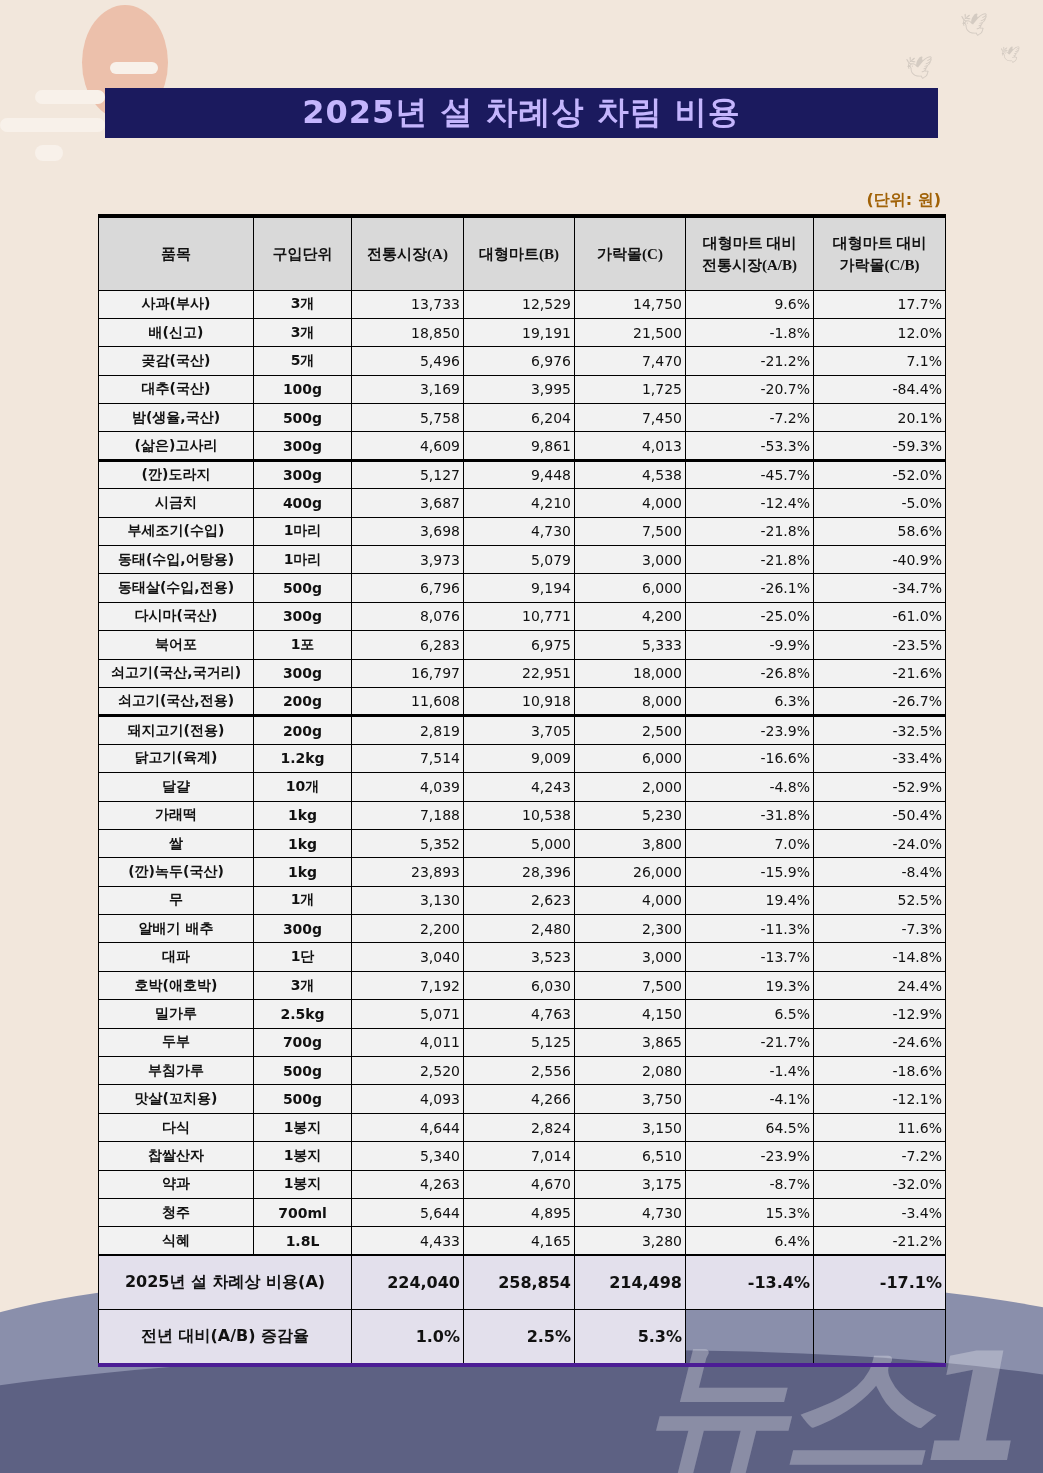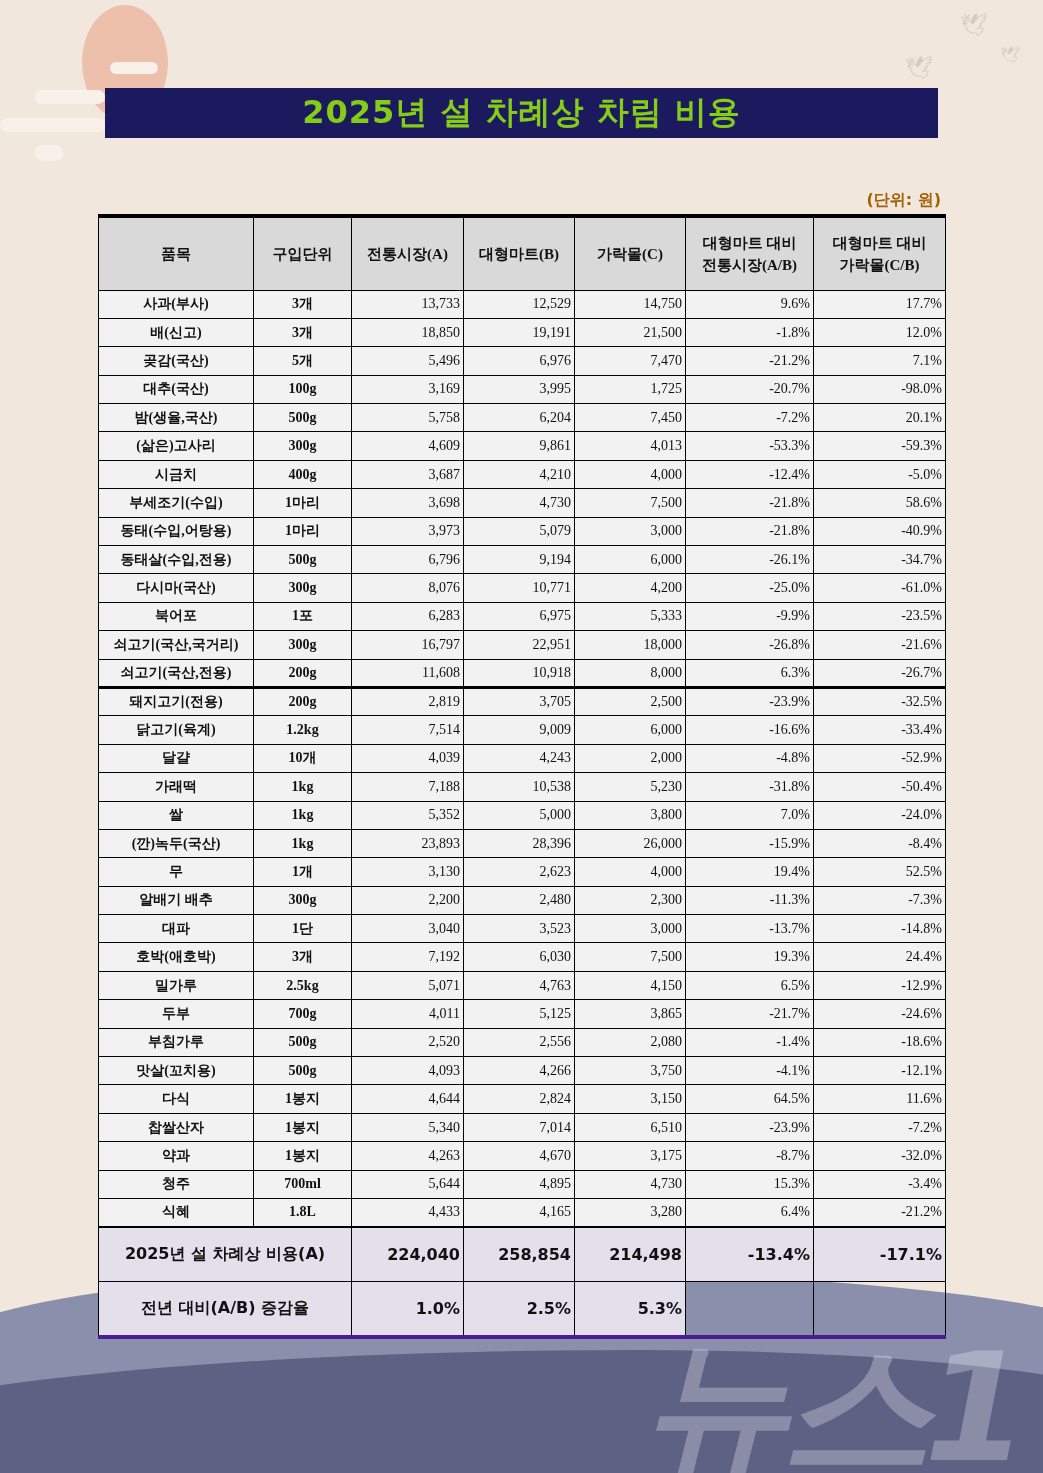--- a/index.html
+++ b/index.html
@@ -22,39 +22,39 @@
     position: absolute; left: -200px; top: 1350px; width: 1400px; height: 200px;
     background: #5d6183; border-radius: 60% 40% 0 0 / 50% 40% 0 0;
   }
   .watermark {
     position: absolute; left: 640px; top: 1310px; font-size: 150px; font-weight: bold;
     color: rgba(255,255,255,0.28); font-style: italic; letter-spacing: -8px;
     font-family: "DejaVu Sans", sans-serif;
   }
   .title-bar {
     position: absolute; left: 105px; top: 88px; width: 833px; height: 50px;
-    background: #1b1a5e; color: #84cc16; display: flex; align-items: center; justify-content: center;
+    background: #1b1a5e; color: #c4b5fd; display: flex; align-items: center; justify-content: center;
     font-size: 32px; font-weight: bold; letter-spacing: 1px;
   }
   .unit {
     position: absolute; right: 102px; top: 190px; font-size: 16px; font-weight: bold; color: #a16207;
   }
   table {
     position: absolute; left: 98px; top: 214px; width: 847px;
     border-collapse: collapse; table-layout: fixed; font-size: 14px; color: #111;
   }
   col.c0 { width: 155px; } col.c1 { width: 98px; } col.c2 { width: 112px; }
   col.c3 { width: 111px; } col.c4 { width: 111px; } col.c5 { width: 128px; } col.c6 { width: 132px; }
   thead tr { height: 74px; font-family: Liberation Serif, serif; }
   thead th {
     background: #d9d9d9; font-weight: bold; font-size: 15px; line-height: 22px;
     border-left: 1px solid #000; border-right: 1px solid #000; border-top: 4px solid #000;
     border-bottom: 1px solid #000; white-space: pre-line;
   }
-  tbody tr { height: 28.4px; font-family: Liberation Serif, serif; }
+  tbody tr { height: 28.4px; }
   tbody td {
     background: #f2f2f2; border: 1px solid #000; padding: 0 3px; white-space: nowrap;
   }
   td.name, td.unitc { text-align: center; font-weight: bold; }
   td.num { text-align: right; }
   tr.thick td { border-top: 3px solid #000; }
   tfoot tr { height: 34px; }
   tfoot td {
     background: #e3e0ec; border: 1px solid #000; font-weight: bold; font-size: 16px;
     text-align: right; padding: 16px 3px;
@@ -133,39 +133,48 @@
         <td class="num">-21.2%</td>
         <td class="num">7.1%</td>
       </tr>
       <tr>
         <td class="name">대추(국산)</td>
         <td class="unitc">100g</td>
         <td class="num">3,169</td>
         <td class="num">3,995</td>
         <td class="num">1,725</td>
         <td class="num">-20.7%</td>
-        <td class="num">-98.0%</td>
+        <td class="num">-84.4%</td>
       </tr>
       <tr>
         <td class="name">밤(생율,국산)</td>
         <td class="unitc">500g</td>
         <td class="num">5,758</td>
         <td class="num">6,204</td>
         <td class="num">7,450</td>
         <td class="num">-7.2%</td>
         <td class="num">20.1%</td>
       </tr>
       <tr>
         <td class="name">(삶은)고사리</td>
         <td class="unitc">300g</td>
         <td class="num">4,609</td>
         <td class="num">9,861</td>
         <td class="num">4,013</td>
         <td class="num">-53.3%</td>
         <td class="num">-59.3%</td>
+      </tr>
+      <tr class="thick">
+        <td class="name">(깐)도라지</td>
+        <td class="unitc">300g</td>
+        <td class="num">5,127</td>
+        <td class="num">9,448</td>
+        <td class="num">4,538</td>
+        <td class="num">-45.7%</td>
+        <td class="num">-52.0%</td>
       </tr>
       <tr>
         <td class="name">시금치</td>
         <td class="unitc">400g</td>
         <td class="num">3,687</td>
         <td class="num">4,210</td>
         <td class="num">4,000</td>
         <td class="num">-12.4%</td>
         <td class="num">-5.0%</td>
       </tr>

